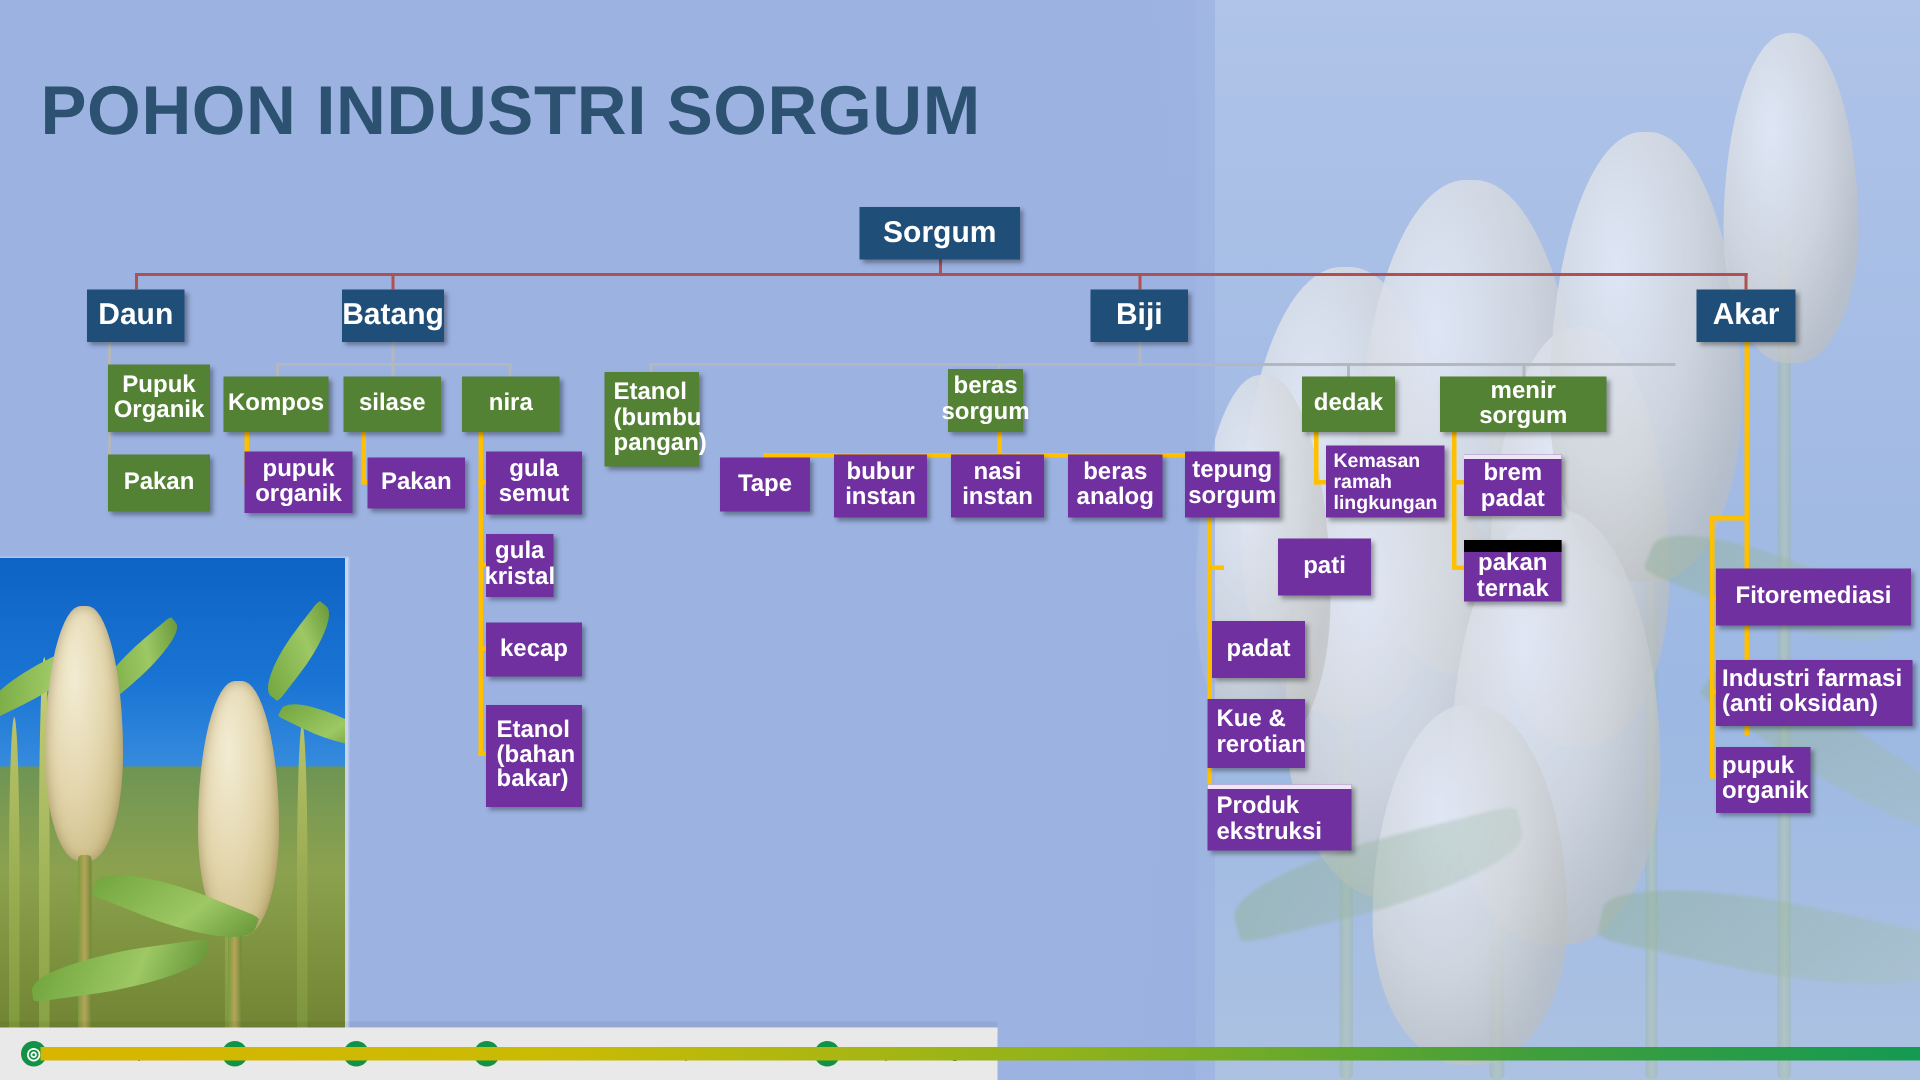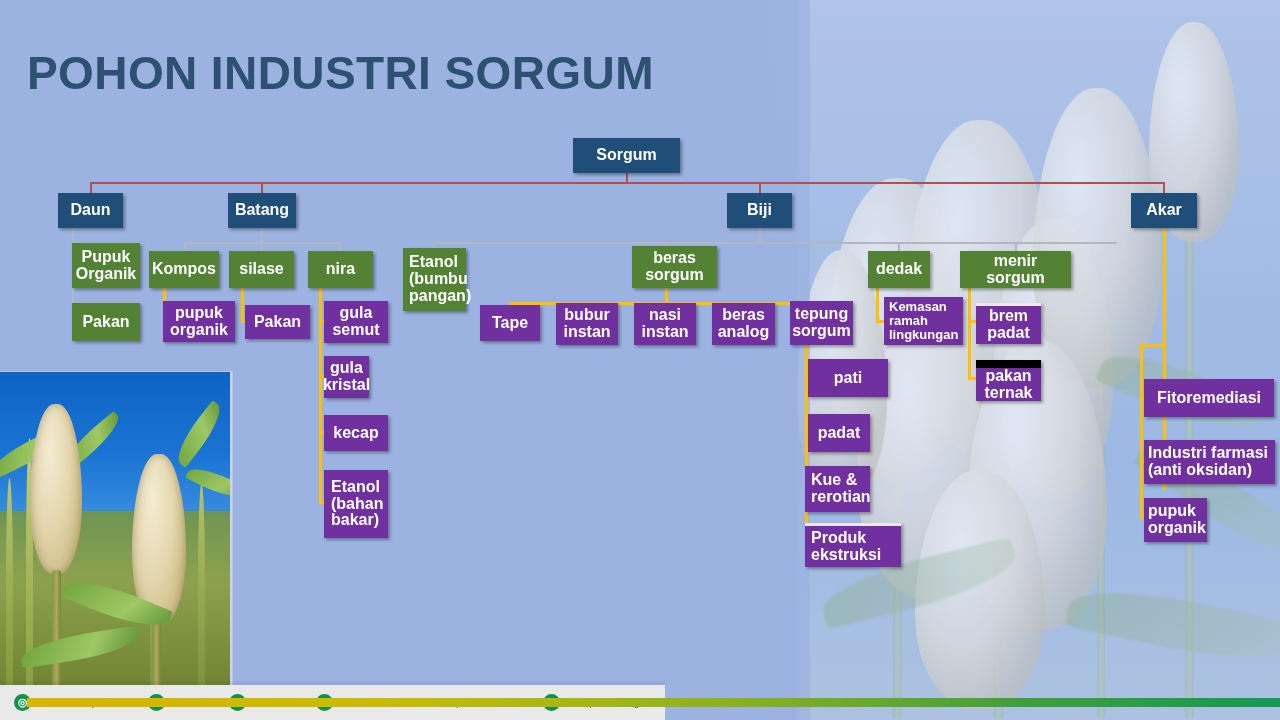--- a/index.html
+++ b/index.html
@@ -37,21 +37,21 @@
   
   .ln{position:absolute;}
   .ln.red{background:#b05050;}
   .ln.gray{background:#b2b8bd;}
   .ln.gold{background:#ffc000;}
 
   
   .node{position:absolute;display:flex;align-items:center;justify-content:center;text-align:center;
         color:#ffffff;font-weight:bold;line-height:1.06;box-sizing:border-box;
         box-shadow:2px 2px 3px rgba(0,0,0,.35);padding:2px 4px;}
-  .lvl1{background:#1f4e79;font-size:16px;}
+  .lvl1{background:#1f4e79;font-size:20px;}
   .lvl2{background:#548235;font-size:16px;}
   .lvl3{background:#7030a0;font-size:16px;}
   .node.small{font-size:13px;}
   .node.left{justify-content:flex-start;text-align:left;}
 
   
   .footer{position:absolute;left:0;top:685px;width:665px;height:35px;background:#e9e9e9;display:flex;align-items:center;}
   .fitem{display:flex;align-items:center;margin-left:14px;}
   .fico{width:17px;height:17px;border-radius:50%;background:#119244;display:flex;align-items:center;justify-content:center;
         color:#fff;font-size:11px;font-weight:bold;flex:0 0 auto;}
@@ -173,28 +173,28 @@
   <div class="node lvl2" style="left:229px;top:251px;width:65px;height:37px;">silase</div>
   <div class="node lvl3" style="left:245px;top:305px;width:65px;height:34px;">Pakan</div>
   <div class="node lvl2" style="left:308px;top:251px;width:65px;height:37px;">nira</div>
   <div class="node lvl3" style="left:324px;top:301px;width:64px;height:42px;">gula semut</div>
   <div class="node lvl3" style="left:324px;top:356px;width:45px;height:42px;">gula kristal</div>
   <div class="node lvl3" style="left:324px;top:415px;width:64px;height:36px;">kecap</div>
   <div class="node lvl3 left" style="left:324px;top:470px;width:64px;height:68px;padding-left:7px;">Etanol (bahan bakar)</div>
 
   <div class="node lvl2 left" style="left:403px;top:248px;width:63px;height:63px;padding-left:6px;">Etanol (bumbu pangan)</div>
 
-  <div class="node lvl2" style="left:632px;top:246px;width:85px;height:42px;">beras sorgum</div>
+  <div class="node lvl2" style="left:632px;top:246px;width:50px;height:42px;">beras sorgum</div>
   <div class="node lvl3" style="left:480px;top:305px;width:60px;height:36px;">Tape</div>
   <div class="node lvl3" style="left:556px;top:303px;width:62px;height:42px;">bubur instan</div>
   <div class="node lvl3" style="left:634px;top:303px;width:62px;height:42px;">nasi instan</div>
   <div class="node lvl3" style="left:712px;top:303px;width:63px;height:42px;">beras analog</div>
   <div class="node lvl3" style="left:790px;top:301px;width:63px;height:44px;">tepung sorgum</div>
 
-  <div class="node lvl3" style="left:808px;top:359px;width:80px;height:38px;">pati</div>
+  <div class="node lvl3" style="left:852px;top:359px;width:62px;height:38px;">pati</div>
   <div class="node lvl3" style="left:808px;top:414px;width:62px;height:38px;">padat</div>
   <div class="node lvl3 left" style="left:805px;top:466px;width:65px;height:46px;padding-left:6px;">Kue &amp; rerotian</div>
   <div class="node lvl3 left" style="left:805px;top:523px;width:96px;height:44px;padding-left:6px;border-top:3px solid #efe6f5;">Produk ekstruksi</div>
 
   <div class="node lvl2" style="left:868px;top:251px;width:62px;height:37px;">dedak</div>
   <div class="node lvl3 small left" style="left:884px;top:297px;width:79px;height:48px;padding-left:5px;">Kemasan ramah lingkungan</div>
 
   <div class="node lvl2" style="left:960px;top:251px;width:111px;height:37px;text-align:center;">menir sorgum</div>
   <div class="node lvl3" style="left:976px;top:303px;width:65px;height:41px;border-top:3px solid #efe6f5;">brem padat</div>
   <div class="node lvl3" style="left:976px;top:360px;width:65px;height:41px;border-top:8px solid #000000;">pakan ternak</div>

